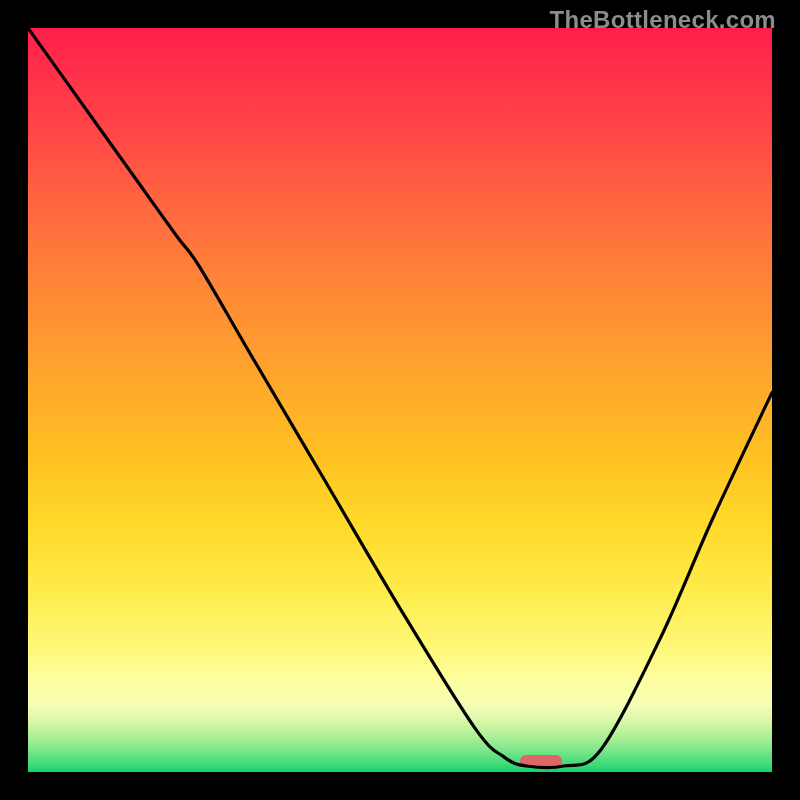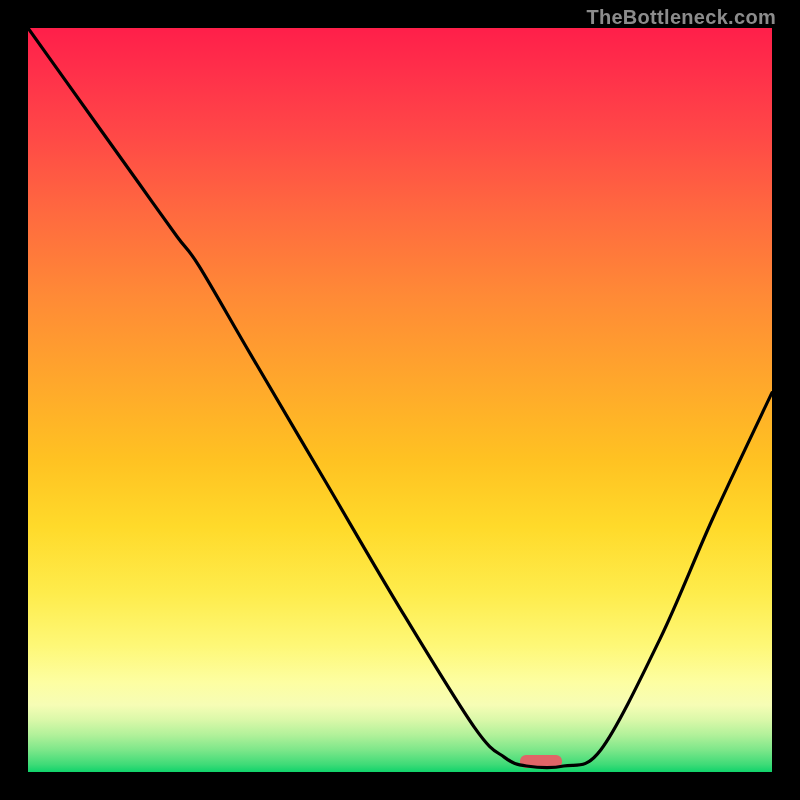--- a/index.html
+++ b/index.html
@@ -50,21 +50,21 @@
     background: #e06567;
     border-radius: 6px;
     bottom: 4px;
     left: 490px;
   }
   .watermark {
     position: absolute;
     top: 6px;
     right: 24px;
     font-family: Arial, Helvetica, sans-serif;
-    font-size: 20px;
+    font-size: 24px;
     font-weight: 600;
     color: #8c8c8c;
     letter-spacing: 0.3px;
     text-align: right;
   }
   svg.curve {
     position: absolute;
     left: 0;
     top: 0;
     width: 744px;

